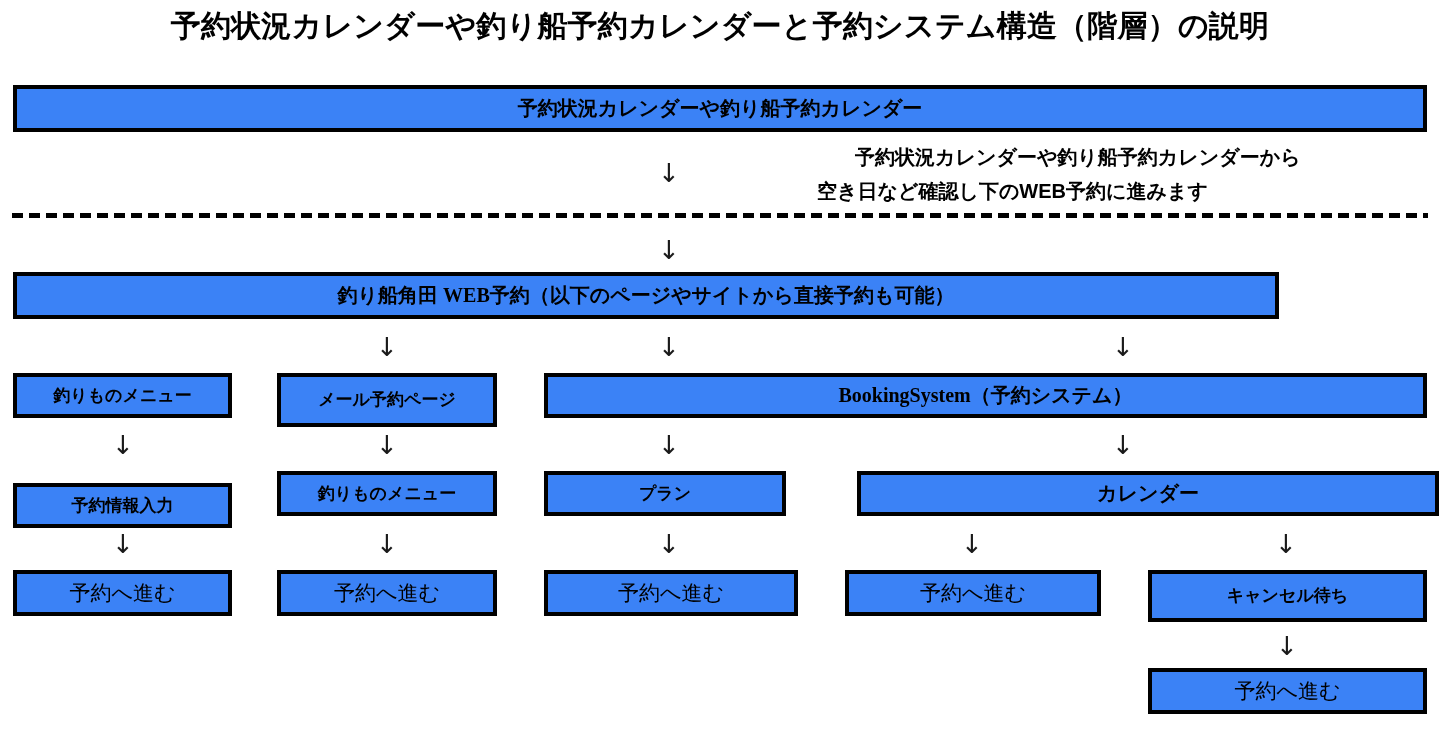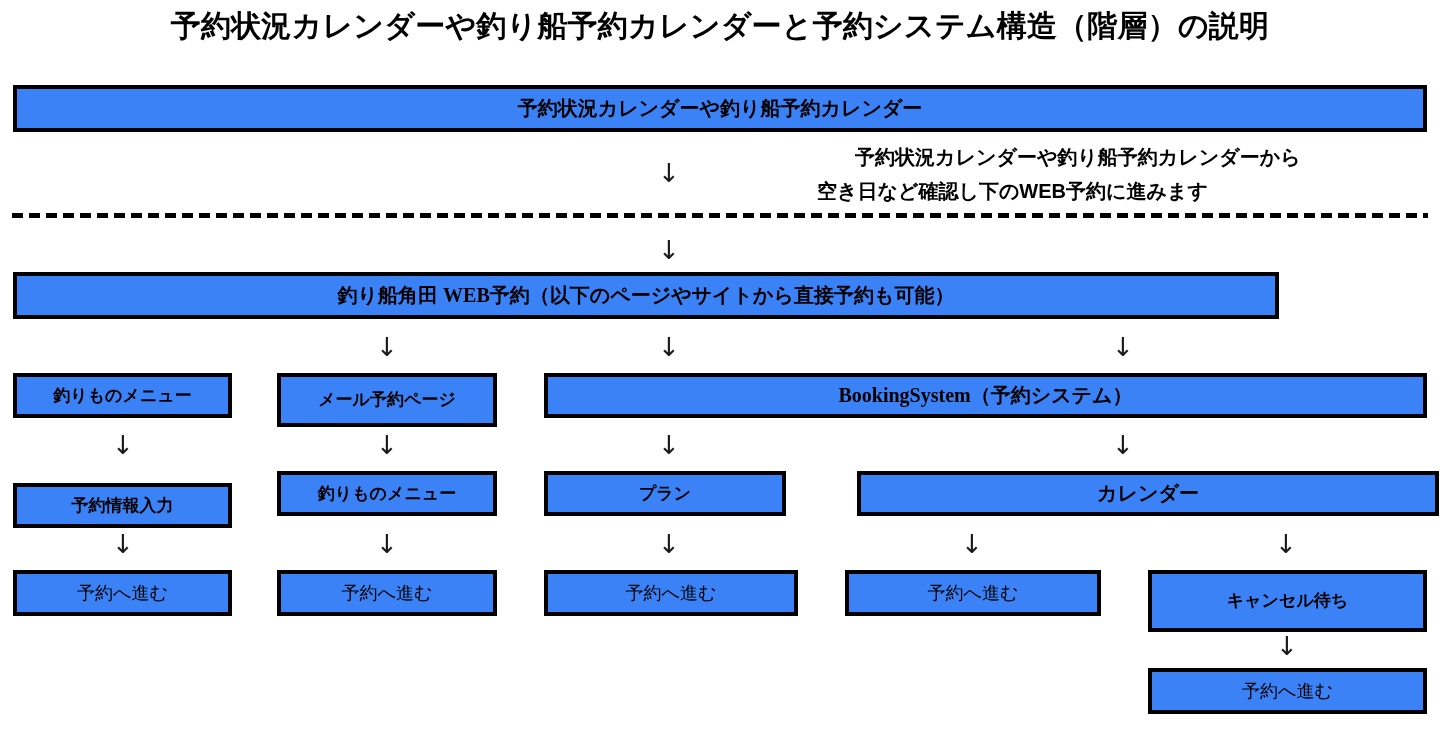--- a/index.html
+++ b/index.html
@@ -42,21 +42,21 @@
     justify-content: center;
     text-align: center;
     line-height: 1.15;
     white-space: nowrap;
     font-family: Liberation Serif, serif;
   }
   .node.bold   { font-weight: bold; }
   .node.normal { font-weight: normal; }
   .fs-20 { font-size: 20px; }
   .fs-19 { font-size: 17px; }
-  .fs-18 { font-size: 18px; text-align: center; }
+  .fs-18 { font-size: 21px; text-align: center; }
 
   .arrow {
     position: absolute;
     width: 26px;
     text-align: center;
     font-size: 26px;
     line-height: 26px;
     font-family: "DejaVu Sans", sans-serif;
     color: #1a1a1a;
     font-weight: normal;
@@ -131,19 +131,19 @@
   <div class="arrow" style="left:1273px; top:531px;">↓</div>
 
   <div class="node normal fs-18" style="left:13px; top:570px; width:219px; height:46px;">予約へ進む</div>
 
   <div class="node normal fs-18" style="left:277px; top:570px; width:220px; height:46px;">予約へ進む</div>
 
   <div class="node normal fs-18" style="left:544px; top:570px; width:254px; height:46px;">予約へ進む</div>
 
   <div class="node normal fs-18" style="left:845px; top:570px; width:256px; height:46px;">予約へ進む</div>
 
-  <div class="node bold fs-19" style="left:1148px; top:570px; width:279px; height:62px;">キャンセル待ち</div>
+  <div class="node bold fs-19" style="left:1148px; top:570px; width:279px; height:52px;">キャンセル待ち</div>
 
   <div class="arrow" style="left:1274px; top:633px;">↓</div>
 
   <div class="node normal fs-18" style="left:1148px; top:668px; width:279px; height:46px;">予約へ進む</div>
 
 </div>
 
 </body></html>

